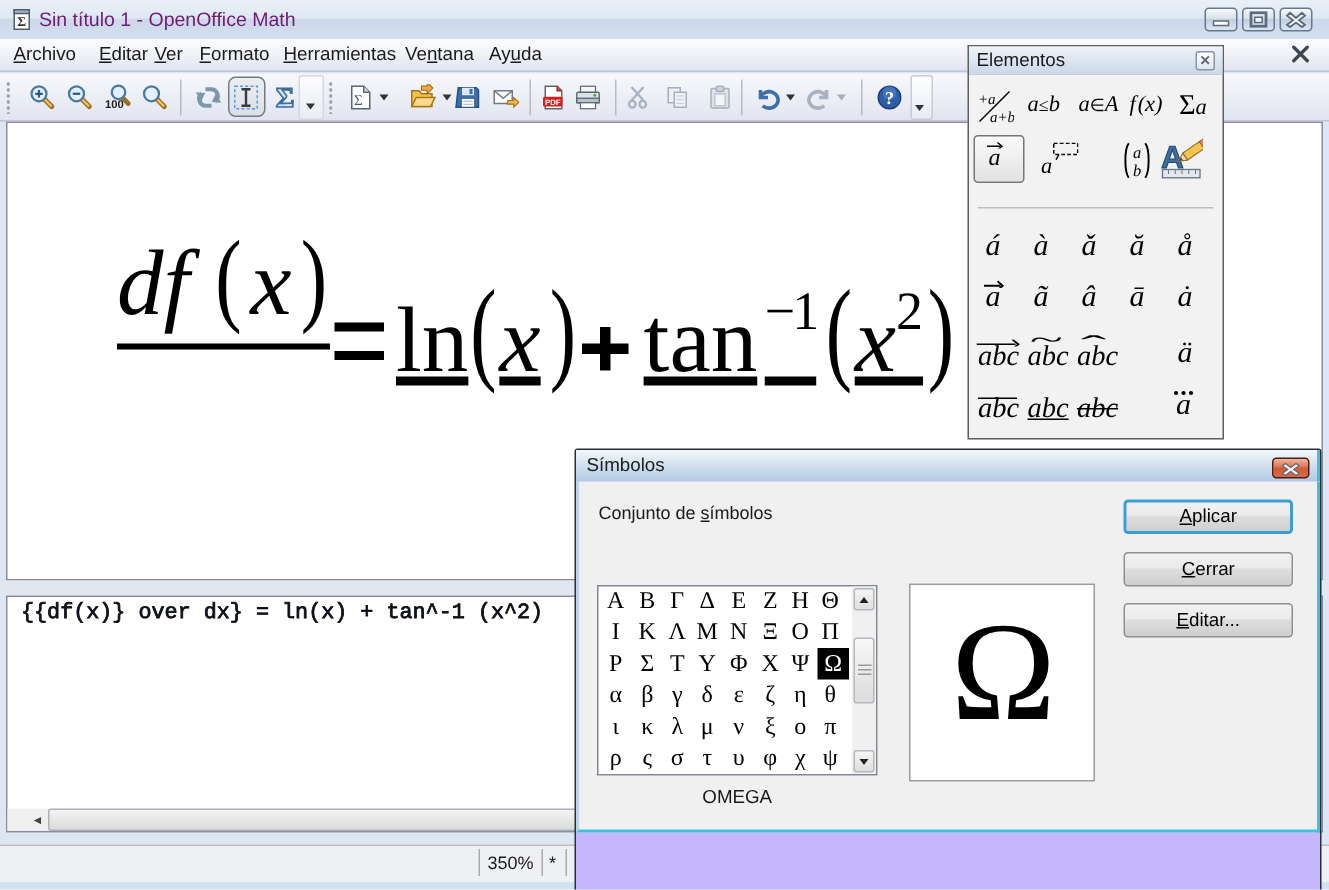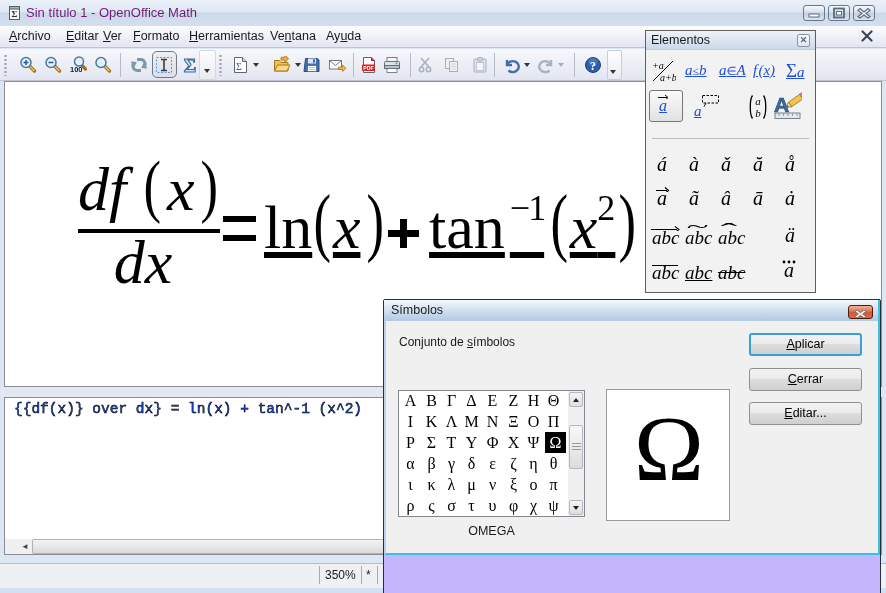--- a/index.html
+++ b/index.html
@@ -49,21 +49,21 @@
 #formula sup { font-size:36px; vertical-align:baseline; position:relative; top:-28px; font-style:normal; }
 #formula .eq { display:inline-block; width:33px; height:25px; border-top:6.5px solid #000;
   border-bottom:6.5px solid #000; position:relative; top:-7px; margin-left:1px; }
 #formula .plus { display:inline-block; width:31px; height:29px; position:relative; top:0px; margin-left:2px; }
 #formula .plus i { position:absolute; left:0; top:11px; width:31px; height:7px; background:#000; }
 #formula .plus b { position:absolute; left:12px; top:0; width:7px; height:29px; background:#000; }
 
 
 #splitter { left:0; top:387px; width:886px; height:10px; background:#e3e7f2; }
 #cmdview { left:4px; top:397px; width:878px; height:158px; background:#fff; border:1px solid #8b8b99; }
-#cmdtext { left:14px; top:401px; font-family:"Liberation Mono", monospace; font-size:14.5px; -webkit-text-stroke:0.5px #000; color:#1d4ed8; }
+#cmdtext { left:14px; top:401px; font-family:"Liberation Mono", monospace; font-size:14.5px; -webkit-text-stroke:0.5px #000; color:#0f172a; }
 #hscroll { left:5px; top:539px; width:876px; height:15px; background:#f0f0f0; font-size:8px; color:#444; }
 #hscroll .larrow { position:absolute; left:12px; top:0; width:16px; height:15px; text-align:center; line-height:15px; }
 #hscroll .thumb { position:absolute; left:27px; top:0px; width:729px; height:15px;
   background:linear-gradient(#f4f4f4,#dadada); border:1px solid #adb2b8; border-radius:2px; }
 
 
 #statusbar { left:0; top:563px; width:886px; height:25px; background:#eef0f4; border-top:1px solid #bcbcbc; }
 .stsep { position:absolute; width:1px; height:18px; background:#ababab; }
 #zoomtxt { position:absolute; left:325px; top:568px; font-size:12px; color:#1a1a1a; }
 #startxt { position:absolute; left:366px; top:568px; font-size:12px; color:#1a1a1a; }
@@ -71,22 +71,22 @@
 
 
 #elementos { left:645px; top:30px; width:171px; height:263px; background:#f2f2f2;
   border:1px solid #5f5f5f;padding-left:28px; }
 #eltitle { position:absolute; left:0px; top:0px; width:169px; height:19px;
   background:linear-gradient(#eef3f9, #ccd8e9); border-bottom:1px solid #c5cdd8; }
 #eltitle span { position:absolute; left:5px; top:2px; font-size:12.5px; color:#1a1a1a; }
 #elclose { position:absolute; left:151px; top:3px; width:13px; height:13px; border:1px solid #8a96a5;
   border-radius:2px; background:linear-gradient(#fcfdfe,#dfe6ef); color:#5a6775; font-size:9px;
   text-align:center; line-height:11px; font-weight:bold; }
-.elico { position:absolute; font-family:"Liberation Serif", serif; font-style:italic; color:#1d4ed8;
-  font-size:14px;text-decoration:underline; }
+.elico { position:absolute; font-family:"Liberation Serif", serif; font-style:italic; color:#000000;
+  font-size:14px; }
 .elico .up { font-style:normal; }
 #elsel { position:absolute; left:3px; top:59px; width:34px; height:32px; border:1px solid #767676;
   border-radius:3px; background:linear-gradient(#fafafa,#e2e2e2); }
 #elsepline { position:absolute; left:6px; top:107px; width:157px; height:1px; background:#bdbdbd; }
 .g { position:absolute; font-family:"Liberation Serif", serif; font-style:italic; font-size:20px; color:#000; }
 .gw { position:absolute; font-family:"Liberation Serif", serif; font-style:italic; font-size:19px; color:#000; }
 
 
 #dialog { left:383px; top:299px; width:498px; height:329px; border:1.5px solid #252e39; background:#c4b5fd;
   border-radius:2px; }
@@ -296,21 +296,20 @@
 <div class="abs" style="left:607px;top:50px;width:15px;height:30px;background:linear-gradient(#ffffff,#e8ebf3);border:1px solid #c8ccd8;border-radius:2px"></div>
 <div class="dd" style="left:610px;top:70px"></div>
 </div>
 
 <div id="docview" class="abs"></div>
 
 <div id="formula" class="abs">
   <div class="frac">
     <div class="num"><span class="it">df</span><span class="pnum" style="margin-left:16px;margin-right:4px">(</span><span class="it">x</span><span class="pnum" style="margin-left:5px">)</span></div>
     <div class="bar"></div>
-    <div class="den it">dx</div>
   </div>
   <div class="rest"><span class="eq"></span><span style="margin-left:8px">ln</span><span class="paren" style="margin-left:0px;margin-right:0px">(</span><span class="it">x</span><span class="paren" style="margin-left:5px;margin-right:0px">)</span><span class="plus"><i></i><b></b></span><span style="margin-left:10px">tan</span><sup style="margin-left:5px;letter-spacing:-2px">−1</sup><span class="paren" style="margin-left:5px;margin-right:0px">(</span><span class="it">x</span><sup>2</sup><span class="paren" style="margin-left:2px">)</span></div>
 </div>
 
 <div id="splitter" class="abs"></div>
 <div id="cmdview" class="abs"></div>
 <div id="cmdtext" class="abs">{{df(x)} over dx} = ln(x) + tan^-1 (x^2)</div>
 <div id="hscroll" class="abs">
     <div class="larrow">◄</div>
     <div class="thumb"></div>

